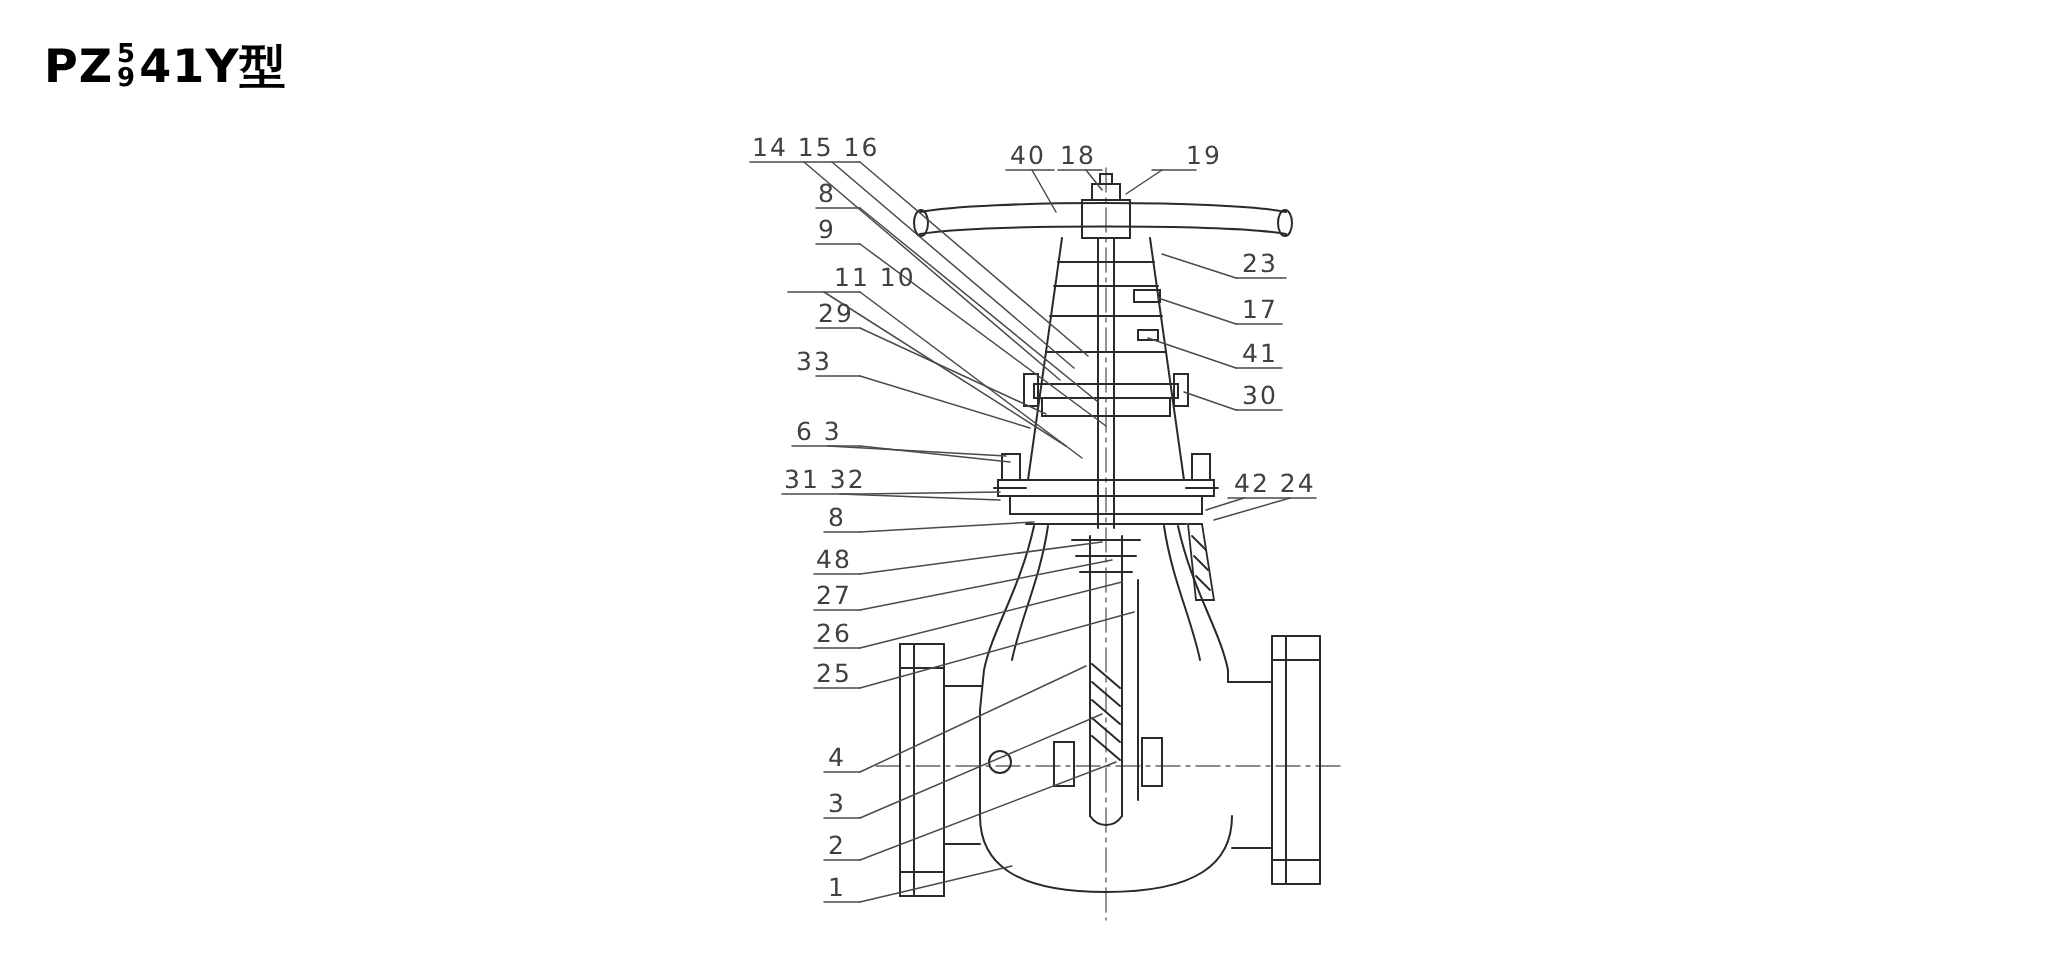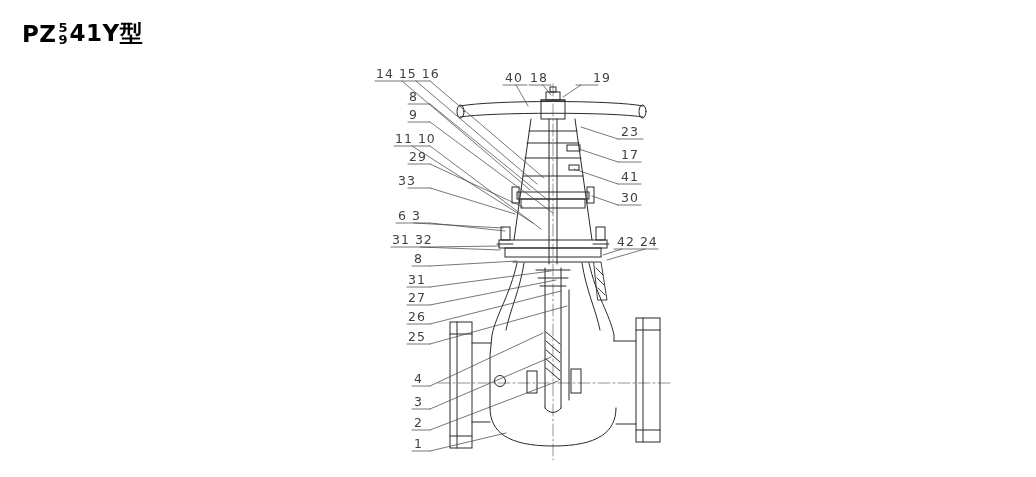--- a/index.html
+++ b/index.html
@@ -208,27 +208,27 @@
         <line x1="622" y1="249" x2="603" y2="255"></line>
         <line x1="645" y1="249" x2="607" y2="260"></line>
       </g>
     </g>
   </svg>
 
   <div>
     <div class="co" style="left:376px; top:66px">14 15 16</div>
     <div class="co" style="left:409px; top:89px">8</div>
     <div class="co" style="left:409px; top:107px">9</div>
-    <div class="co" style="left:395px; top:131px">11 10</div>
+    <div class="co" style="left:417px; top:131px">11 10</div>
     <div class="co" style="left:409px; top:149px">29</div>
     <div class="co" style="left:398px; top:173px">33</div>
     <div class="co" style="left:398px; top:208px">6 3</div>
     <div class="co" style="left:392px; top:232px">31 32</div>
     <div class="co" style="left:414px; top:251px">8</div>
-    <div class="co" style="left:408px; top:272px">31</div>
+    <div class="co" style="left:408px; top:272px">48</div>
     <div class="co" style="left:408px; top:290px">27</div>
     <div class="co" style="left:408px; top:309px">26</div>
     <div class="co" style="left:408px; top:329px">25</div>
     <div class="co" style="left:414px; top:371px">4</div>
     <div class="co" style="left:414px; top:394px">3</div>
     <div class="co" style="left:414px; top:415px">2</div>
     <div class="co" style="left:414px; top:436px">1</div>
     <div class="co" style="left:505px; top:70px">40</div>
     <div class="co" style="left:530px; top:70px">18</div>
     <div class="co" style="left:593px; top:70px">19</div>

